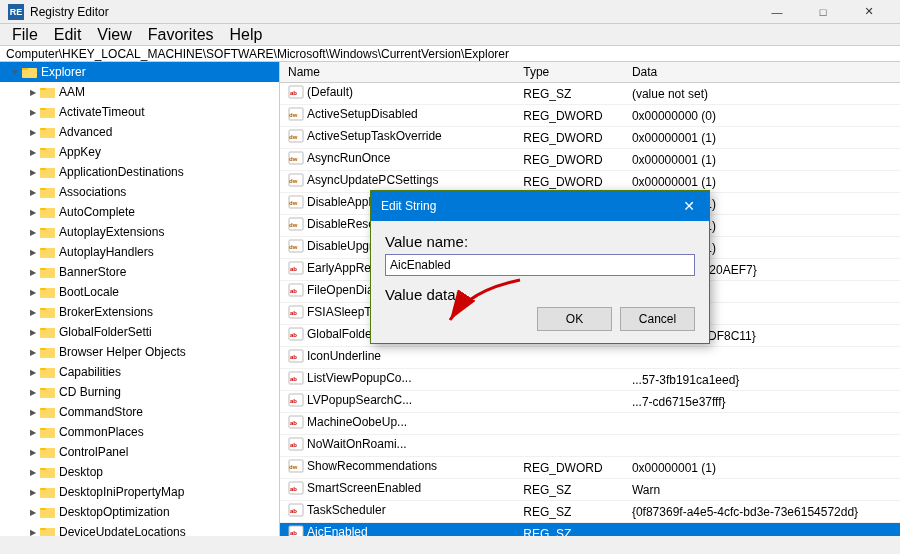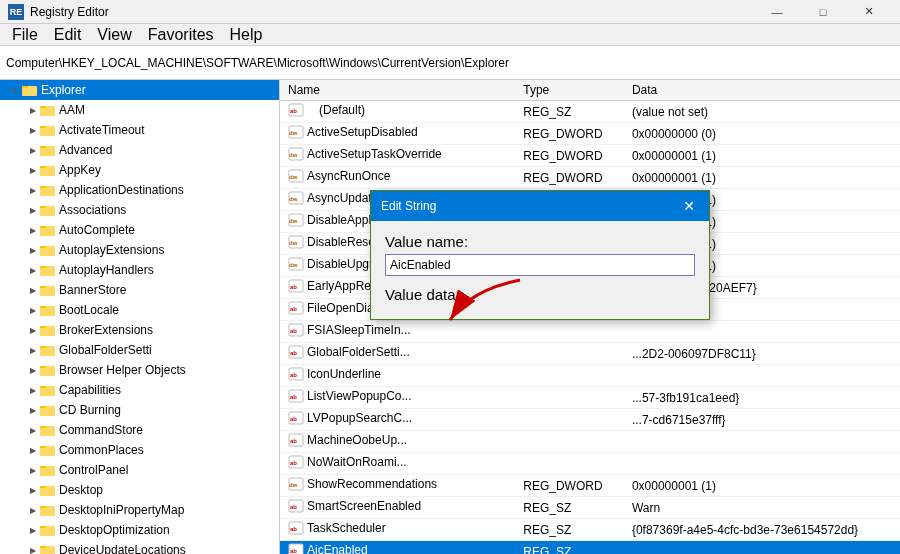--- a/index.html
+++ b/index.html
@@ -66,21 +66,21 @@
     .menu-item {
       padding: 2px 8px;
       font-size: 16px;
       cursor: pointer;
       color: #000;
     }
 
     
     .address-bar {
       background: #fff;
-      height: 34px;
+      height: 16px;
       display: flex;
       align-items: center;
       padding: 0 6px;
       border-bottom: 1px solid #ccc;
       font-size: 12px;
       color: #000;
     }
 
     
     .main-area {
@@ -542,21 +542,21 @@
         <tr>
           <th>Name</th>
           <th>Type</th>
           <th>Data</th>
         </tr>
       </thead>
       <tbody>
 
         <tr>
           <td>
-            <span style="display:inline-flex;align-items:flex-start;gap:12px;">
+            <span style="display:inline-flex;align-items:flex-start;">
               <svg width="16" height="14" style="margin-right:3px;flex-shrink:0;" viewBox="0 0 16 14">
                   <rect x="1" y="1" width="14" height="12" rx="1" fill="#fff" stroke="#bbb"></rect>
                   <text x="2" y="10" font-size="6" font-weight="bold" fill="#c00">ab</text>
                 </svg>
               <span>(Default)</span>
             </span>
           </td>
           <td>REG_SZ</td>
           <td>(value not set)</td>
         </tr>
@@ -848,20 +848,24 @@
 
 <div class="dialog">
   <div class="dialog-title">
     <span>Edit String</span>
     <div class="dialog-close">✕</div>
   </div>
   <div class="dialog-body">
     <div class="dialog-label">Value name:</div>
     <input class="dialog-input" type="text" readonly="" value="AicEnabled" style="">
     <div class="dialog-label">Value data:</div>
+    <div class="dialog-buttons">
+      <button class="dialog-btn default">OK</button>
+      <button class="dialog-btn">Cancel</button>
+    </div>
   </div>
 </div>
 
 <svg style="position:absolute;top:270px;left:370px;width:180px;height:80px;pointer-events:none;">
   <defs>
     <marker id="arrowhead" markerWidth="10" markerHeight="7" refX="10" refY="3.5" orient="auto">
       <polygon points="0 0, 10 3.5, 0 7" fill="#cc0000"></polygon>
     </marker>
   </defs>
   <path d="M 150,10 Q 100,20 80,50" stroke="#cc0000" stroke-width="3" fill="none" marker-end="url(#arrowhead)"></path>

